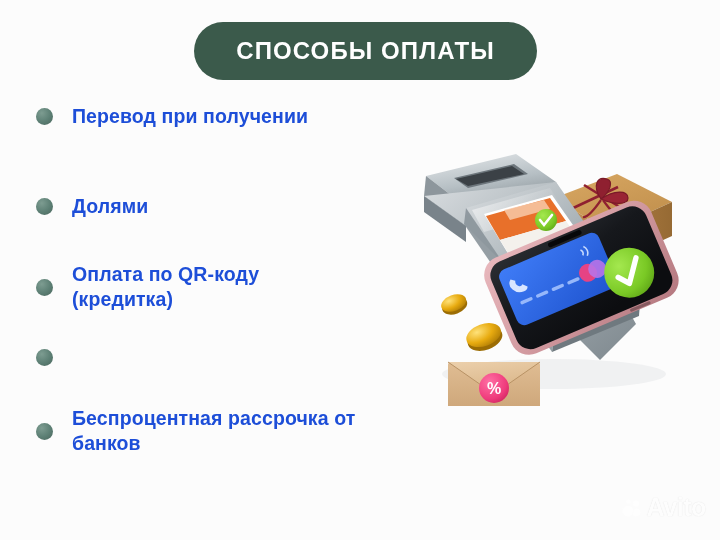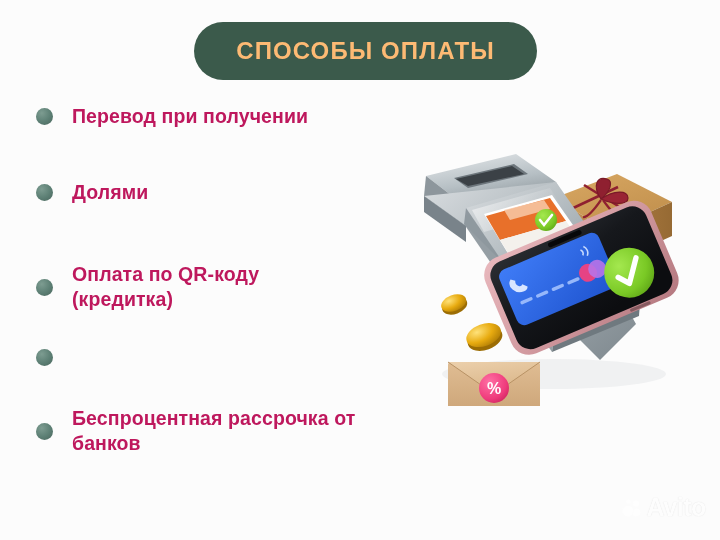--- a/index.html
+++ b/index.html
@@ -19,21 +19,21 @@
   
   #title-pill {
     position:absolute;
     left:194px; top:22px;
     width:343px; height:58px;
     background:#3b5a4b;
     border-radius:29px;
     display:flex; align-items:center; justify-content:center;
   }
   #title-pill .title-text {
-    color:#fdba74;
+    color:#ffffff;
     font-size:24px;
     font-weight:bold;
     letter-spacing:1.1px;
     white-space:nowrap;
   }
 
   
   #payment-list {
     position:absolute;
     left:36px; top:104px;
@@ -47,29 +47,29 @@
   .bullet-dot {
     width:17px; height:17px;
     border-radius:50%;
     background:radial-gradient(circle at 34% 30%, #7d9c91 0%, #5d8075 52%, #49655c 100%);
     flex:0 0 auto;
     margin-right:19px;
   }
   .item-label {
     font-size:19.5px;
     font-weight:bold;
-    color:#be185d;
+    color:#1d4ed8;
     line-height:25px;
     letter-spacing:0.1px;
   }
 
   
   .list-item[data-row="0"] { top:0px;   }
   .list-item[data-row="0"] .bullet-dot { margin-top:4px; }
-  .list-item[data-row="1"] { top:76px;  }
+  .list-item[data-row="1"] { top:90px;  }
   .list-item[data-row="1"] .bullet-dot { margin-top:4px; }
   .list-item[data-row="2"] { top:158px; }
   .list-item[data-row="2"] .bullet-dot { margin-top:17px; }
   .list-item[data-row="3"] { top:228px; }
   .list-item[data-row="3"] .bullet-dot { margin-top:17px; }
   .list-item[data-row="4"] { top:302px; }
   .list-item[data-row="4"] .bullet-dot { margin-top:17px; }
 
   
   #payment-illustration {

